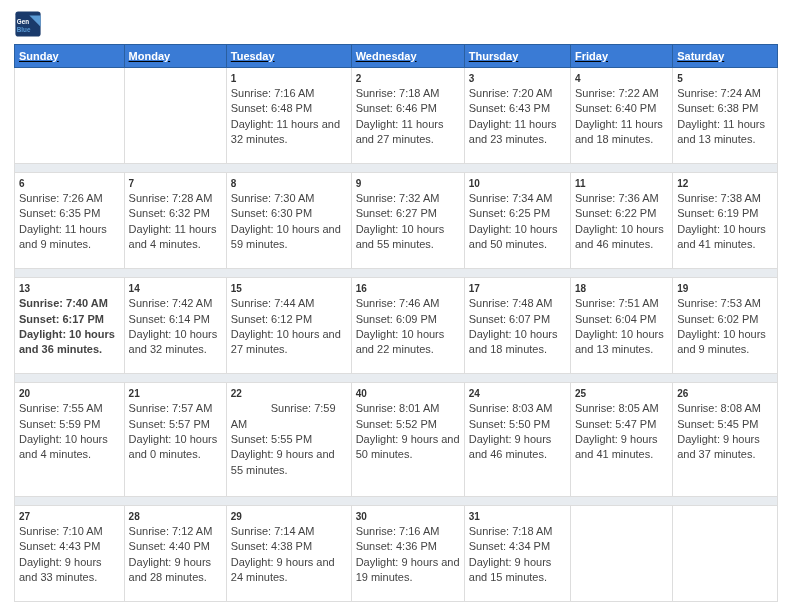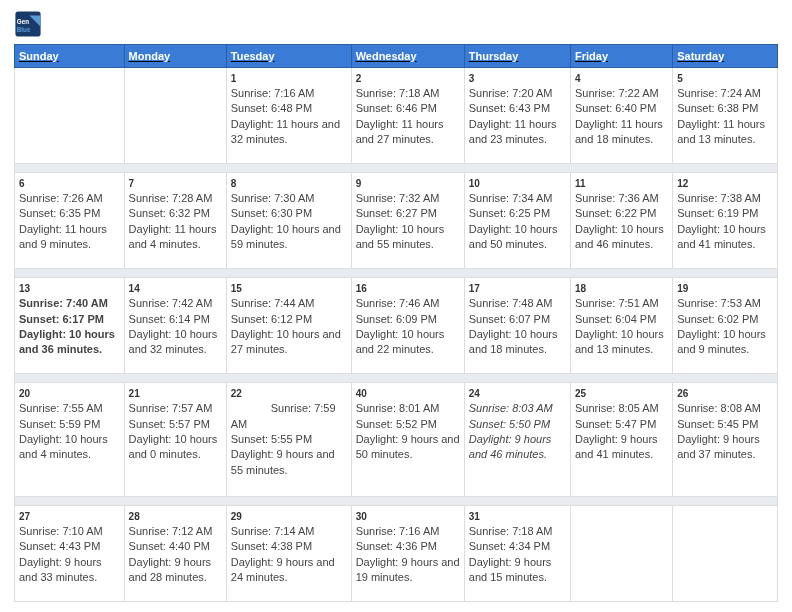--- a/index.html
+++ b/index.html
@@ -221,21 +221,21 @@
 Daylight: 10 hours and 4 minutes.</span></td>
           <td><span class="day-number">21</span><span class="day-info" style="white-space: pre-line; margin-top: 10px;">Sunrise: 7:57 AM
 Sunset: 5:57 PM
 Daylight: 10 hours and 0 minutes.</span></td>
           <td><span class="day-number">22</span><span class="day-info" style="white-space: pre-line; margin-left: 40px;">Sunrise: 7:59 AM
 Sunset: 5:55 PM
 Daylight: 9 hours and 55 minutes.</span></td>
           <td><span class="day-number">40</span><span class="day-info" style="white-space: pre-line;">Sunrise: 8:01 AM
 Sunset: 5:52 PM
 Daylight: 9 hours and 50 minutes.</span></td>
-          <td><span class="day-number">24</span><span class="day-info" style="white-space: pre-line; font-style: italic;">Sunrise: 8:03 AM
+          <td><span class="day-number">24</span><span class="day-info" style="white-space: pre-line;">Sunrise: 8:03 AM
 Sunset: 5:50 PM
 Daylight: 9 hours and 46 minutes.</span></td>
           <td><span class="day-number">25</span><span class="day-info" style="white-space: pre-line;">Sunrise: 8:05 AM
 Sunset: 5:47 PM
 Daylight: 9 hours and 41 minutes.</span></td>
           <td><span class="day-number">26</span><span class="day-info" style="white-space: pre-line;">Sunrise: 8:08 AM
 Sunset: 5:45 PM
 Daylight: 9 hours and 37 minutes.</span></td>
         </tr>
         <tr>

